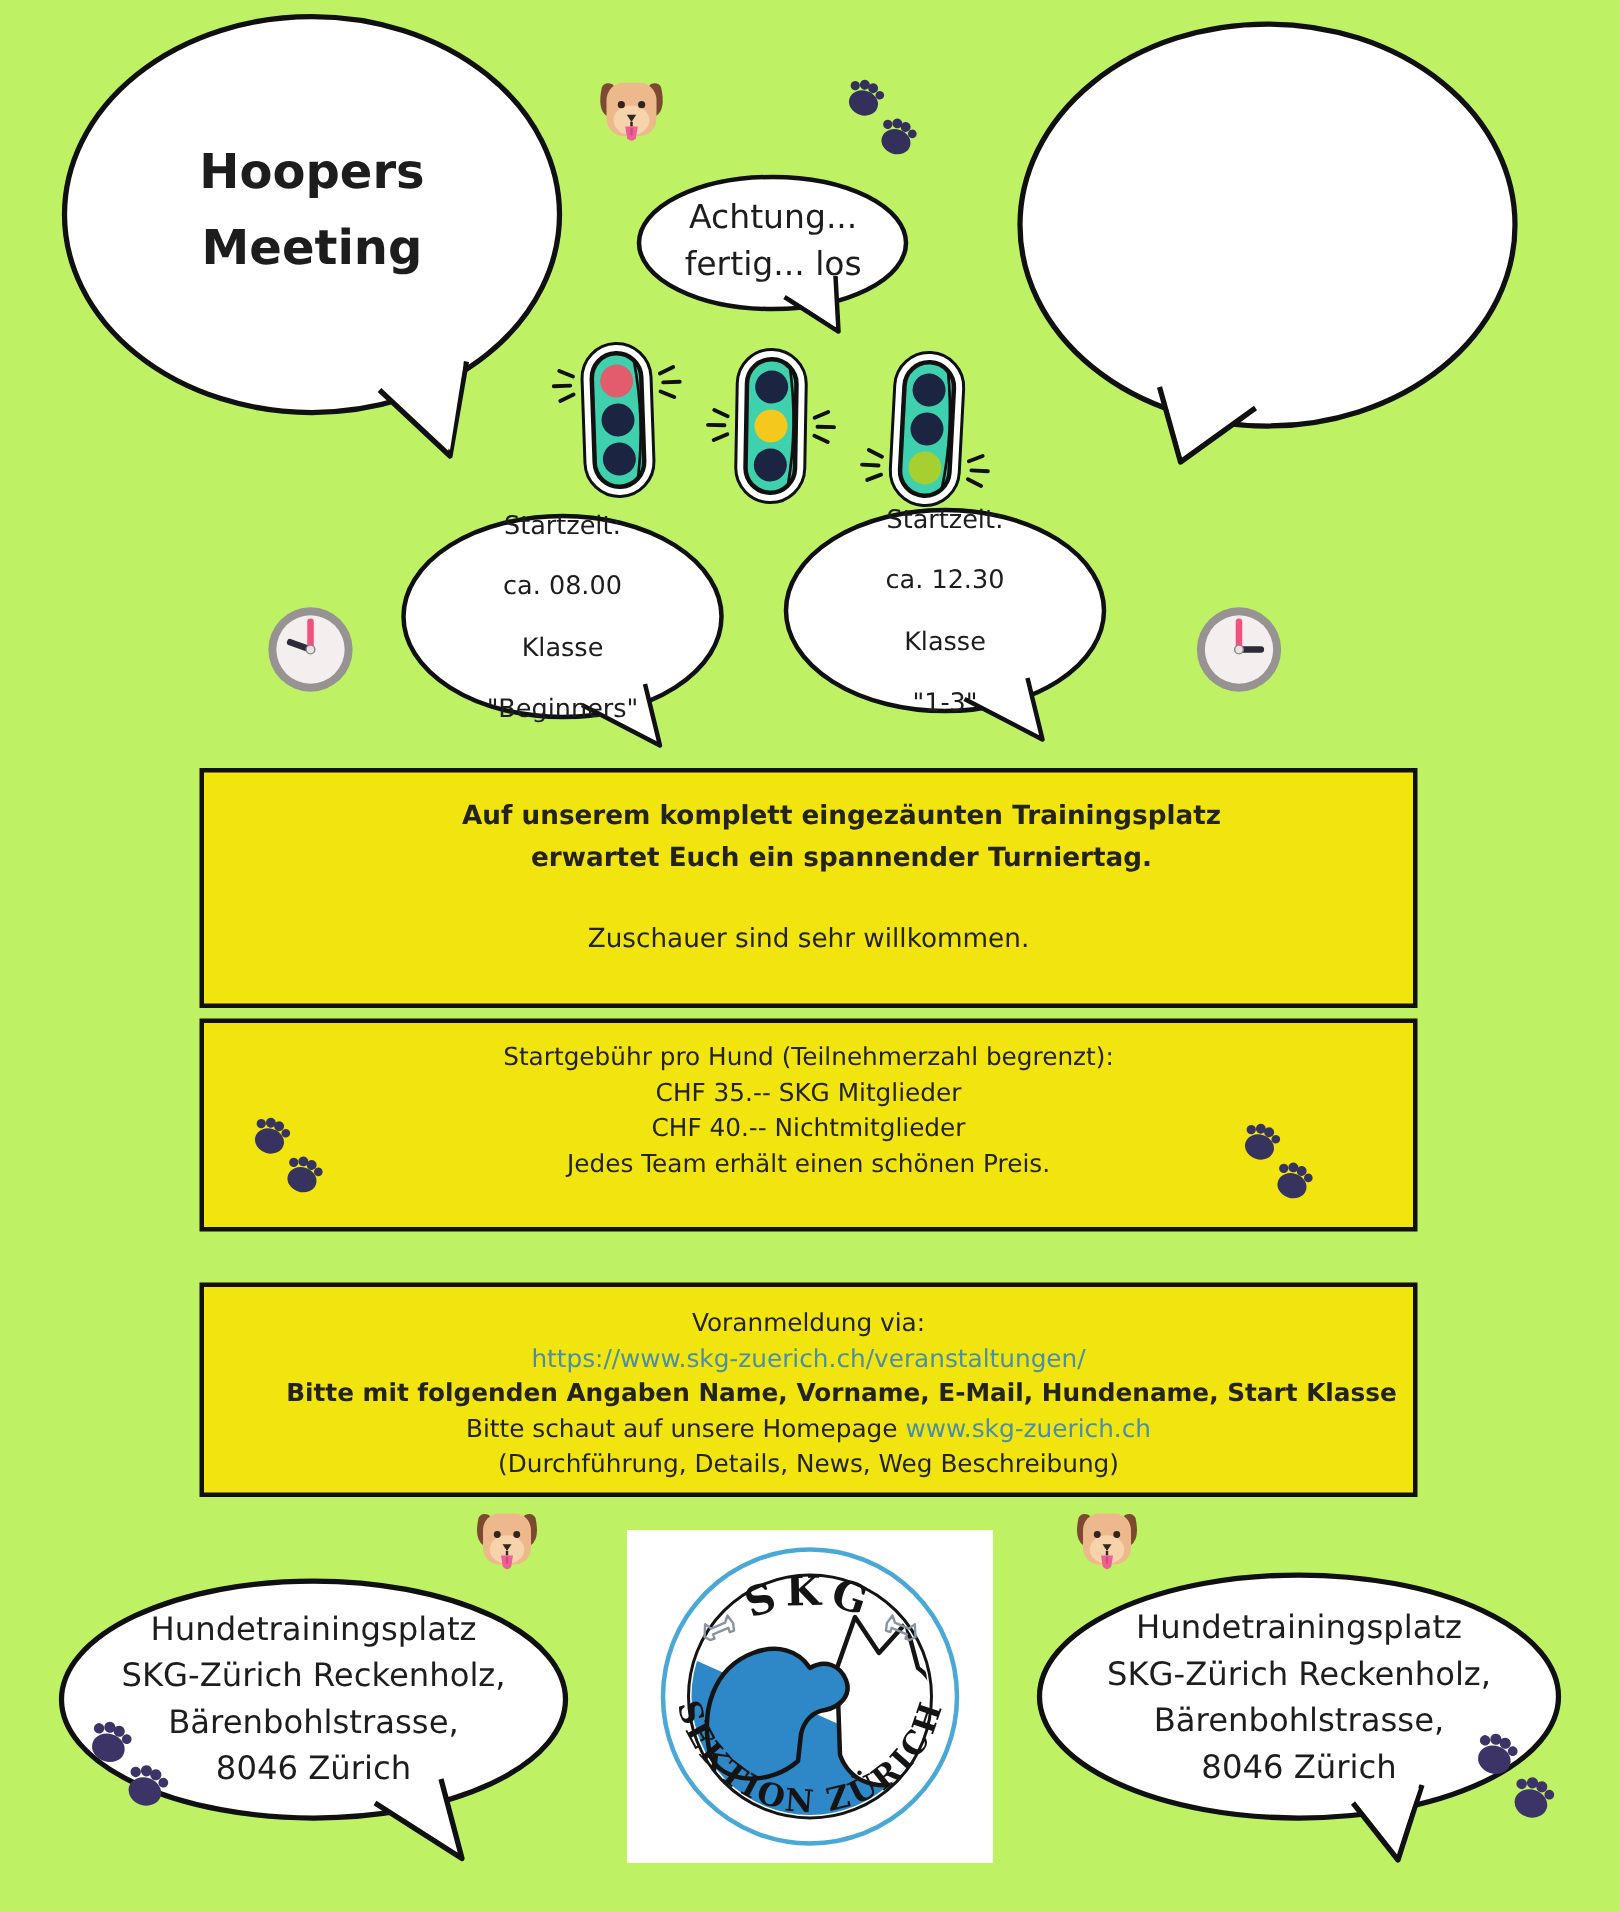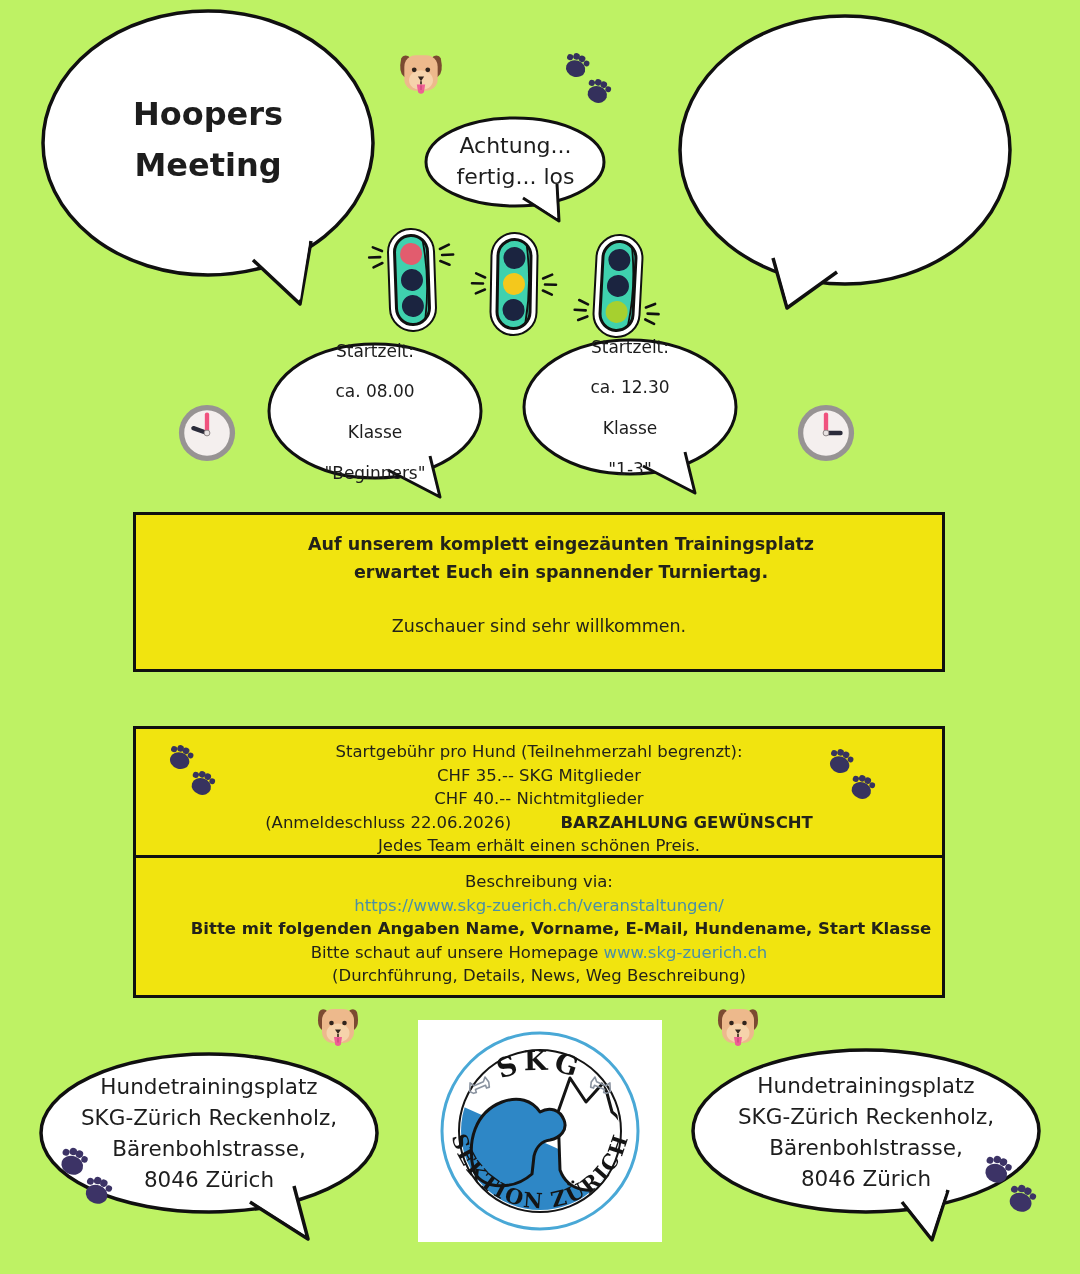--- a/index.html
+++ b/index.html
@@ -210,27 +210,24 @@
     </div>
   </div>
 
   <div class="panel p-info" style="top:512px;height:160px;">
     <div class="bold">Auf unserem komplett eingezäunten Trainingsplatz</div>
     <div class="bold">erwartet Euch ein spannender Turniertag.</div>
     <div class="gap"></div>
     <div>Zuschauer sind sehr willkommen.</div>
   </div>
 
-  <div class="panel p-fees" style="top:726px;height:142px;">
+  <div class="panel p-fees" style="top:679px;height:142px;">
     <div>Startgebühr pro Hund (Teilnehmerzahl begrenzt):</div>
     <div>CHF 35.-- SKG Mitglieder</div>
     <div>CHF 40.-- Nichtmitglieder</div>
-    <div>
-      <span>(Anmeldeschluss 22.06.2026) </span><span class="bold">BARZAHLUNG GEWÜNSCHT</span>
-    </div>
     <div>Jedes Team erhält einen schönen Preis.</div>
   </div>
 
   <div class="abs" style="left:160px;top:740px;width:62px;height:64px;">
     <svg viewBox="0 0 60 62" width="100%" height="100%" fill="#37335f">
       <g transform="translate(19,20) rotate(18)">
           <ellipse rx="9.5" ry="8"></ellipse>
           <circle cx="-8.5" cy="-9" r="3"></circle>
           <circle cx="-2.8" cy="-11.5" r="3.2"></circle>
           <circle cx="3" cy="-11" r="3.2"></circle>
@@ -258,21 +255,21 @@
           <ellipse rx="9.5" ry="8"></ellipse>
           <circle cx="-8.5" cy="-9" r="3"></circle>
           <circle cx="-2.8" cy="-11.5" r="3.2"></circle>
           <circle cx="3" cy="-11" r="3.2"></circle>
           <circle cx="8.5" cy="-8" r="2.8"></circle>
         </g>
     </svg>
   </div>
 
   <div class="panel p-reg" style="top:855px;height:143px;">
-    <div>Beschreibung via:</div>
+    <div>Voranmeldung via:</div>
     <div><span class="lnk">https://www.skg-zuerich.ch/veranstaltungen/</span></div>
     <div class="bold">Bitte mit folgenden Angaben Name, Vorname, E-Mail, Hundename, Start Klasse</div>
     <div>
       <span>Bitte schaut auf unsere Homepage </span><span class="lnk">www.skg-zuerich.ch</span>
     </div>
     <div>(Durchführung, Details, News, Weg Beschreibung)</div>
   </div>
 
   <div class="abs" style="left:314px;top:1004px;width:48px;height:48px;">
     <svg viewBox="0 0 48 48" width="100%" height="100%">

